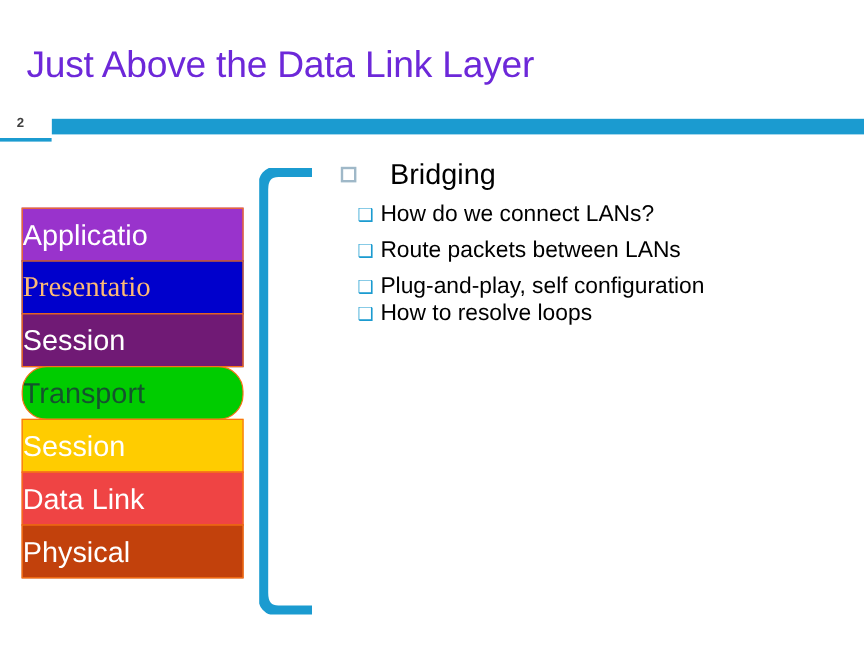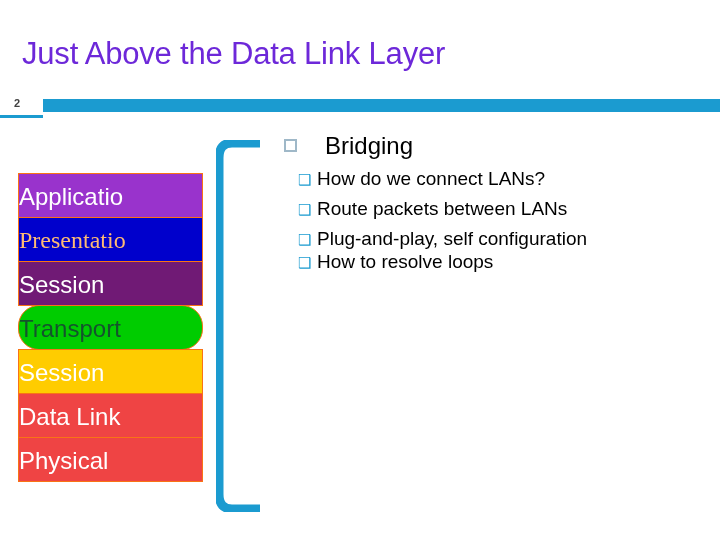--- a/index.html
+++ b/index.html
@@ -146,21 +146,21 @@
   </div>
 </div>
 
 <div id="layer-stack">
     <div class="layer" style="background: rgb(153, 51, 204); color: rgb(255, 255, 255);"><span>Applicatio</span></div>
     <div class="layer" style="background: rgb(0, 0, 204); color: #fdba74; font-family: Liberation Serif, serif;"><span>Presentatio</span></div>
     <div class="layer" style="background: #701a75; color: rgb(255, 255, 255);"><span>Session</span></div>
     <div class="layer" style="background: rgb(0, 204, 0); color: #14532d; border-radius: 21px;"><span>Transport</span></div>
     <div class="layer" style="background: rgb(255, 204, 0); color: rgb(255, 255, 255);"><span>Session</span></div>
     <div class="layer" style="background: #ef4444; color: rgb(255, 255, 255);"><span>Data Link</span></div>
-    <div class="layer" style="background: #ef4444; color: rgb(255, 255, 255);"><span>Physical</span></div>
+    <div class="layer" style="background: #c2410c; color: rgb(255, 255, 255);"><span>Physical</span></div>
   </div>
 
 <div id="bracket">
   <svg width="46" height="372" viewBox="0 0 46 372" xmlns="http://www.w3.org/2000/svg">
     <path d="M 44 3 L 16 3 Q 3 3 3 18 L 3 354 Q 3 369 16 369 L 44 369" fill="none" stroke="#1b9bd0" stroke-width="9" stroke-linecap="butt"></path>
   </svg>
 </div>
 
 <div id="bullets">
     <div class="b1"><span class="marker"></span><span>Bridging</span></div>

